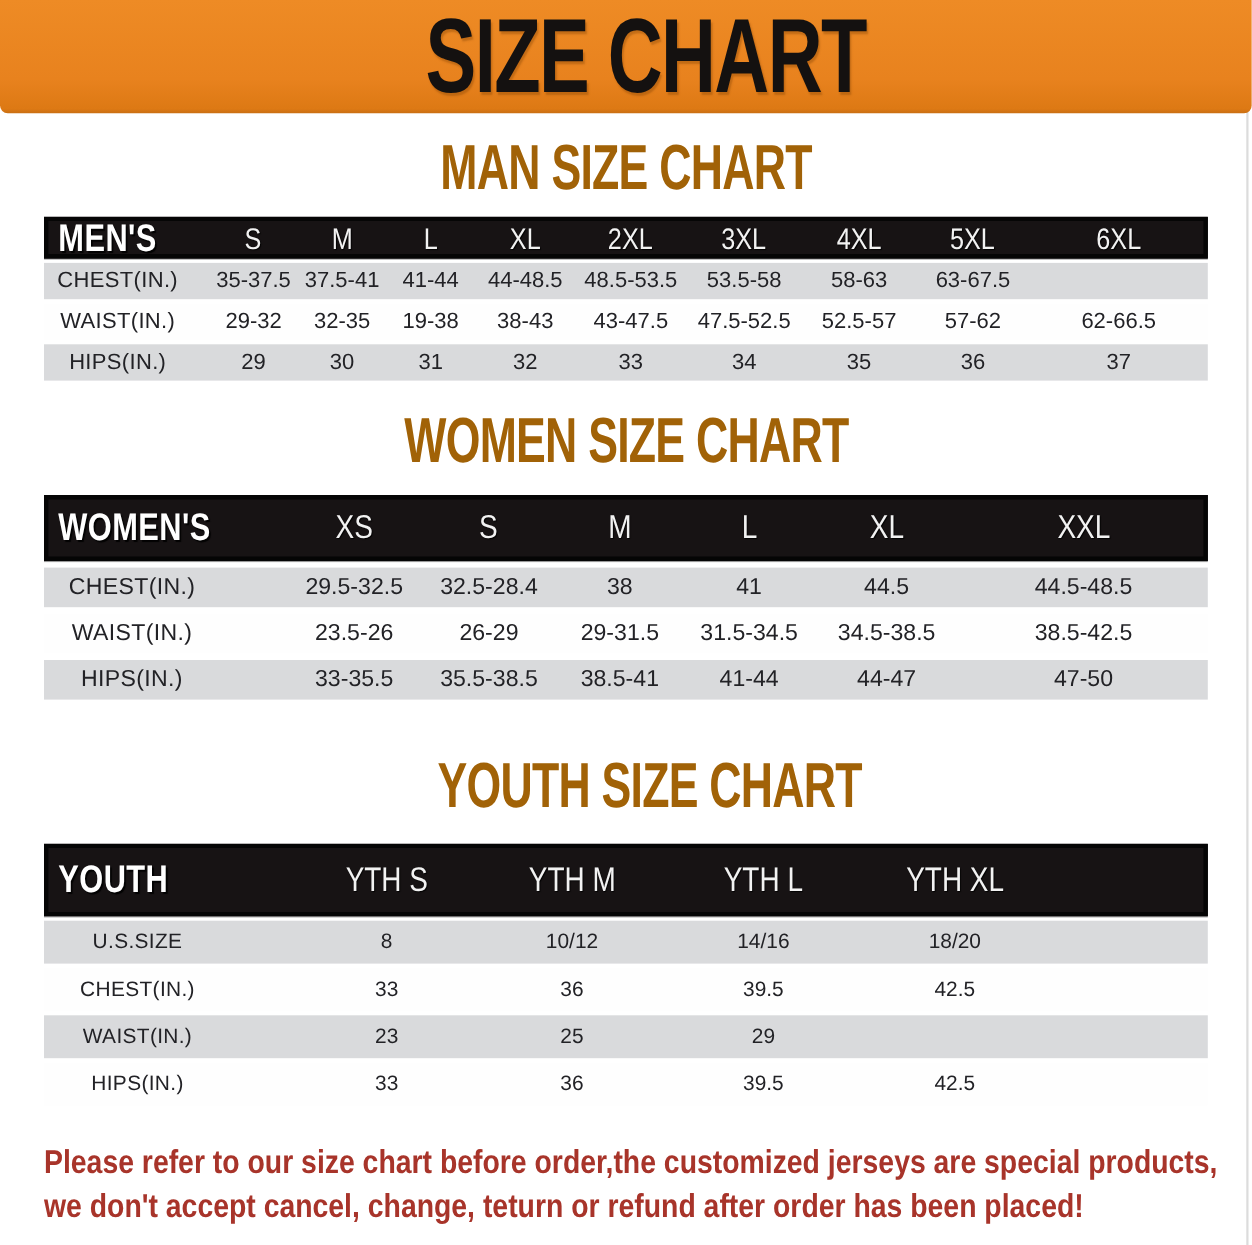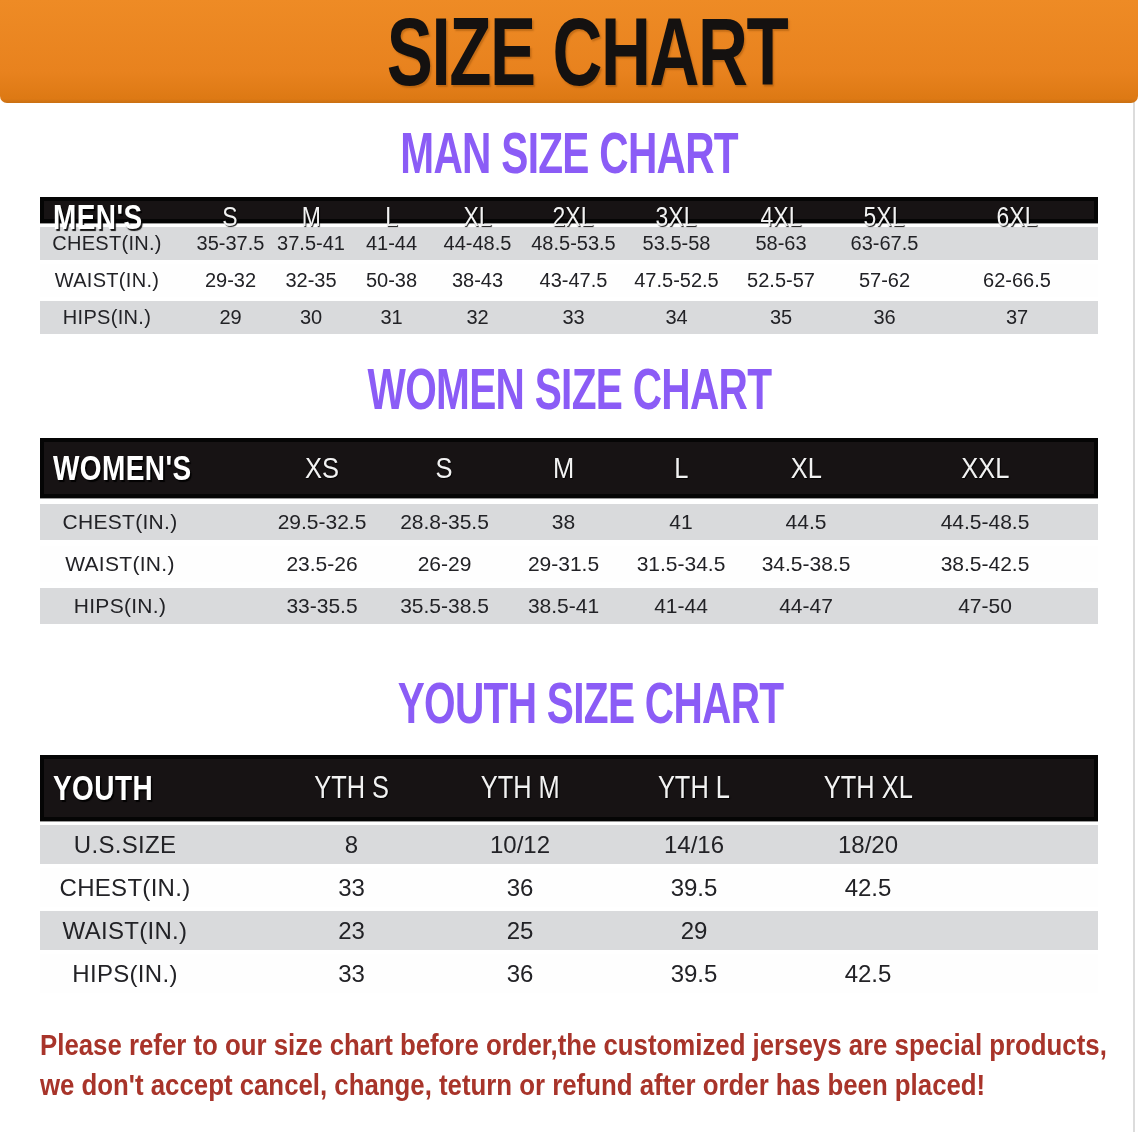--- a/index.html
+++ b/index.html
@@ -34,21 +34,21 @@
     font-size: 96px; font-weight: 700; letter-spacing: -2px;
     color: #141110;
     transform: scaleX(0.72);
     white-space: nowrap;
     text-shadow: 2px 2px 2px rgba(120,60,0,0.35);
   }
   
   .section-title {
     width: 1138px; height: 50px;
     text-align: center;
-    color: #8b5cf6;
+    color: #a16207;
   }
   .section-title .cond {
     display: inline-block;
     font-size: 58px; font-weight: 700; line-height: 50px;
     letter-spacing: -1px;
     transform: scaleX(0.70);
     white-space: nowrap;
   }
   .t-men   { margin-top: 25px; }
   .t-women { margin-top: 30px; }
@@ -59,21 +59,21 @@
   .women { margin-top: 24px; }
   .youth { margin-top: 27px; }
   .row { display: grid; width: 1058px; }
   .men   .row { grid-template-columns: 150px 81px 80px 81px 91px 101px 105px 104px 103px 162px; }
   .women .row { grid-template-columns: 220px 124px 121px 117px 118px 132px 226px; }
   .youth .row { grid-template-columns: 230px 163px 174px 174px 174px; }
   .thead {
     background: var(--header-black);
     box-shadow: inset 0 0 0 4px #050505, 0 1px 0 rgba(0,0,0,0.4);
   }
-  .men   .thead { height: 26px; }
+  .men   .thead { height: 38px; }
   .women .thead { height: 60px; }
   .youth .thead { height: 66px; }
   .trow { margin-top: 4px; }
   .women .trow { margin-top: 6px; }
   .men   .trow { height: 33px; }
   .women .trow { height: 36px; }
   .youth .trow { height: 39px; }
   .trow.gray  { background: var(--row-gray); }
   .trow.white { background: #fefefe; }
   .cell { display: flex; align-items: center; justify-content: center; overflow: visible; }
@@ -91,21 +91,21 @@
     transform: scaleX(0.85);
     text-shadow: 1px 1px 1px rgba(0,0,0,0.9);
   }
   .men   .thead .size-cell .tx { font-size: 27px; }
   .women .thead .size-cell .tx { font-size: 30px; }
   .youth .thead .size-cell .tx { font-size: 31px; transform: scaleX(0.82); }
   
   .trow .cell .tx { color: #222226; }
   .men   .trow .cell .tx { font-size: 20px; }
   .women .trow .cell .tx { font-size: 21px; }
-  .youth .trow .cell .tx { font-size: 24px; }
+  .youth .trow .cell .tx { font-size: 19px; }
   .trow .label-cell { padding-right: 16px; }
   .women .trow .label-cell, .youth .trow .label-cell { padding-right: 60px; }
   .trow .label-cell .tx { letter-spacing: 0.3px; }
   
   .disclaimer { margin: 32px 0 0 40px; }
   .disclaimer .cond2 {
     display: block;
     color: var(--disclaimer-red);
     font-size: 30px; font-weight: 700; line-height: 40px;
     letter-spacing: 0px;
@@ -191,21 +191,21 @@
       <div class="cell label-cell">
         <span class="tx">WAIST(IN.)</span>
       </div>
       <div class="cell value-cell">
         <span class="tx">29-32</span>
       </div>
       <div class="cell value-cell">
         <span class="tx">32-35</span>
       </div>
       <div class="cell value-cell">
-        <span class="tx">50-38</span>
+        <span class="tx">19-38</span>
       </div>
       <div class="cell value-cell">
         <span class="tx">38-43</span>
       </div>
       <div class="cell value-cell">
         <span class="tx">43-47.5</span>
       </div>
       <div class="cell value-cell">
         <span class="tx">47.5-52.5</span>
       </div>
@@ -281,21 +281,21 @@
       </div>
     </div>
     <div class="row trow gray">
       <div class="cell label-cell">
         <span class="tx">CHEST(IN.)</span>
       </div>
       <div class="cell value-cell">
         <span class="tx">29.5-32.5</span>
       </div>
       <div class="cell value-cell">
-        <span class="tx">28.8-35.5</span>
+        <span class="tx">32.5-28.4</span>
       </div>
       <div class="cell value-cell">
         <span class="tx">38</span>
       </div>
       <div class="cell value-cell">
         <span class="tx">41</span>
       </div>
       <div class="cell value-cell">
         <span class="tx">44.5</span>
       </div>

